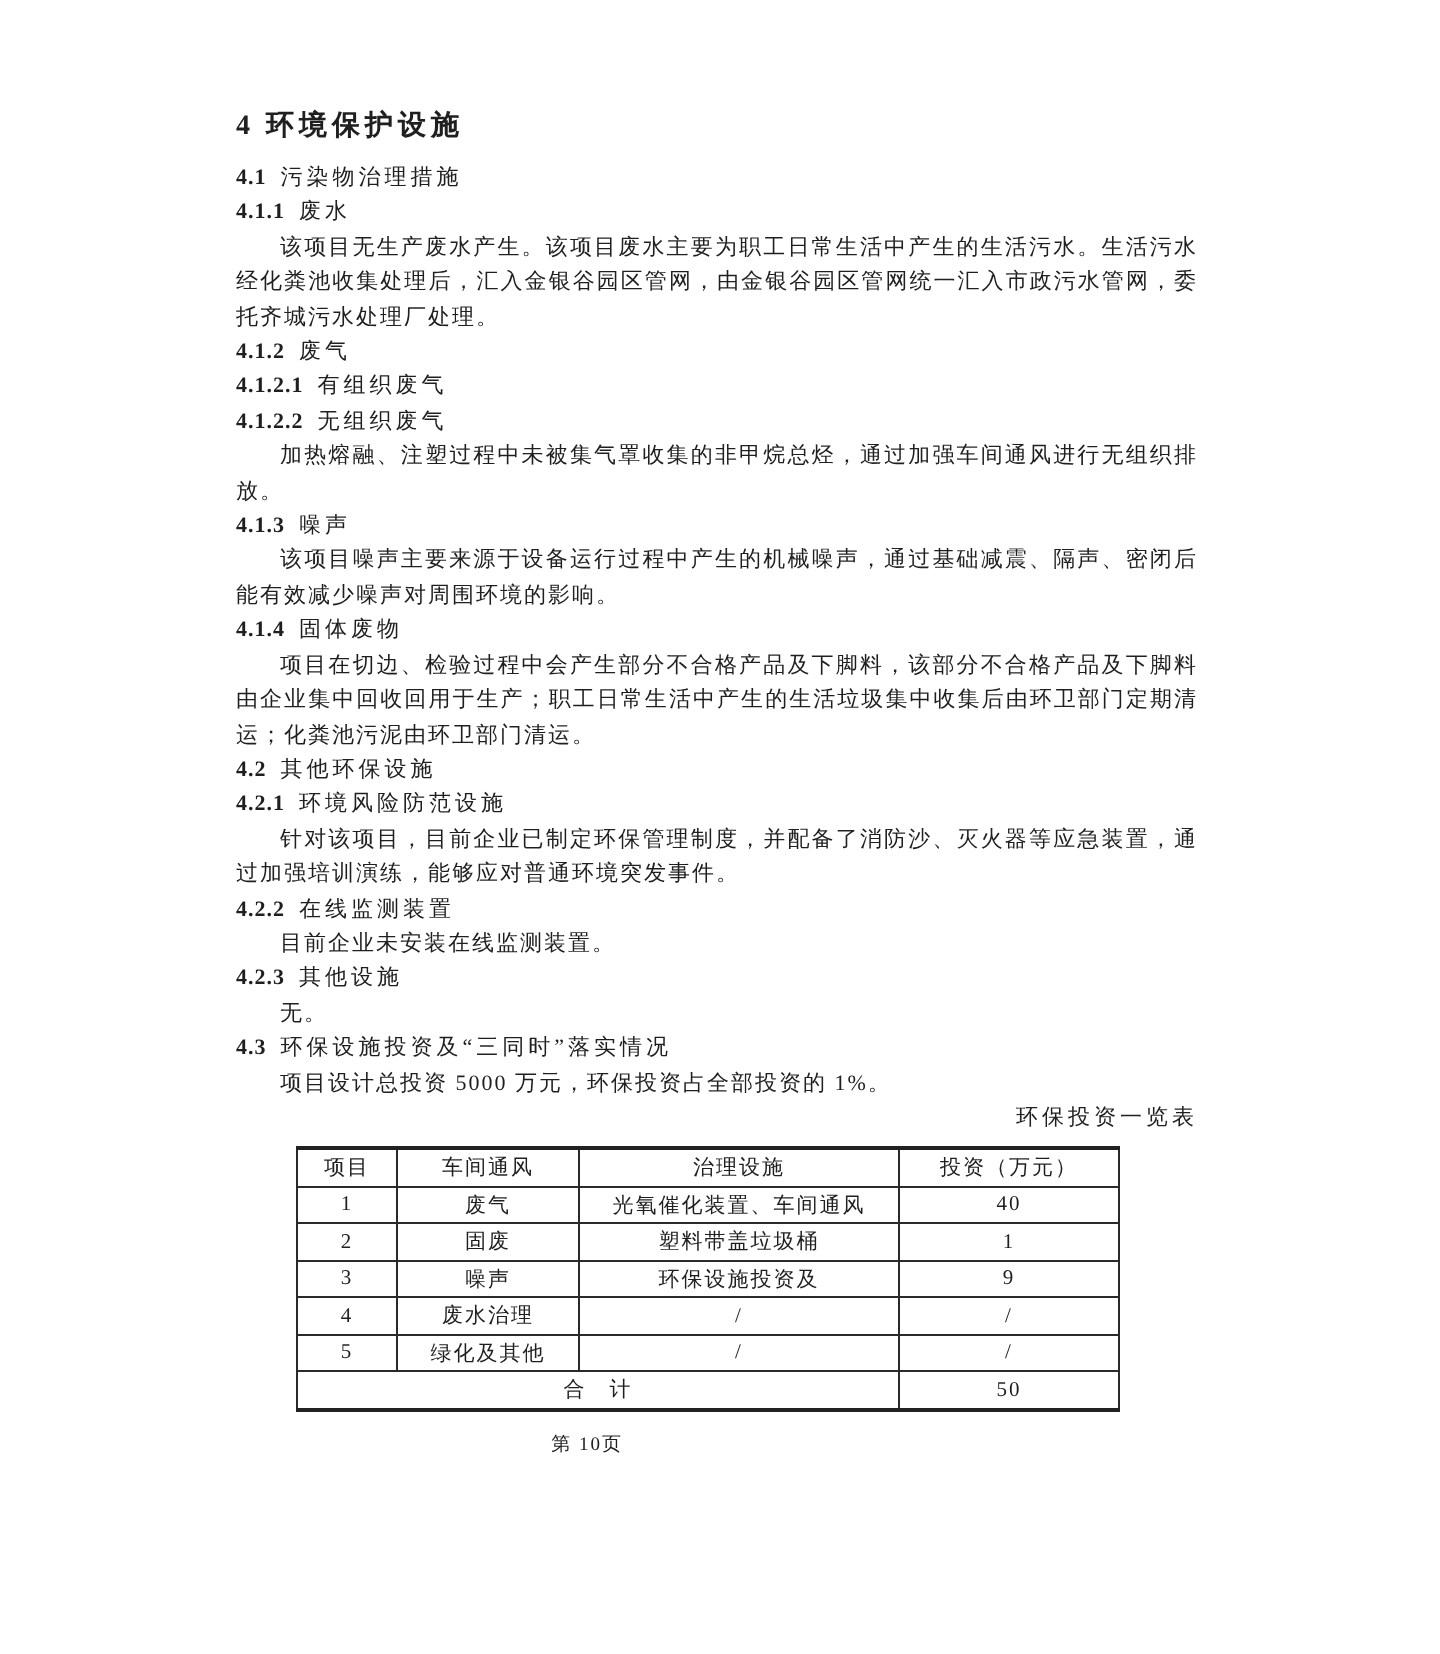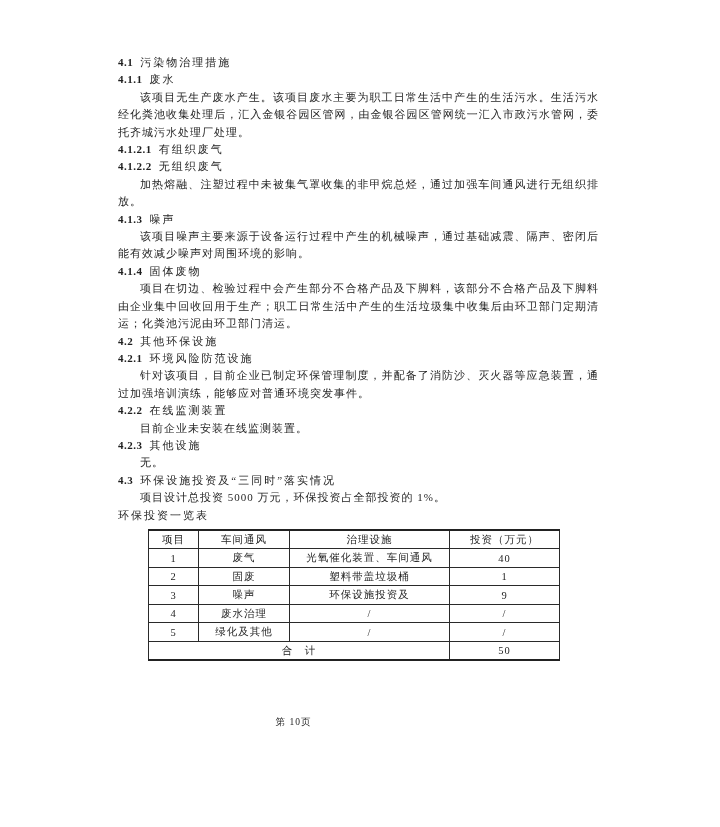--- a/index.html
+++ b/index.html
@@ -46,21 +46,21 @@
     font-size: 11px;
     line-height: 17.4px;
     letter-spacing: 1px;
     text-align: justify;
     text-indent: 2em;
   }
   .table-caption {
     font-size: 11px;
     line-height: 17.4px;
     letter-spacing: 2px;
-    text-align: left;
+    text-align: right;
   }
   table.inv-table {
     border-collapse: collapse;
     table-layout: fixed;
     width: 411px;
     margin-left: 30px;
     margin-top: 5px;
     font-size: 10.5px;
     border-top: 2px solid #222;
     border-bottom: 2px solid #222;
@@ -84,30 +84,36 @@
     text-align: center;
     font-size: 9.5px;
     letter-spacing: 1px;
   }
 </style>
 </head>
 <body>
 
 <div class="page-content">
 
+  <div class="h1">
+    <span class="num">4</span><span>环境保护设施</span>
+  </div>
 
   <div class="h2">
     <span class="num">4.1</span><span>污染物治理措施</span>
   </div>
 
   <div class="h3">
     <span class="num">4.1.1</span><span>废水</span>
   </div>
   <p class="para">该项目无生产废水产生。该项目废水主要为职工日常生活中产生的生活污水。生活污水经化粪池收集处理后，汇入金银谷园区管网，由金银谷园区管网统一汇入市政污水管网，委托齐城污水处理厂处理。</p>
 
+  <div class="h3">
+    <span class="num">4.1.2</span><span>废气</span>
+  </div>
 
   <div class="h4">
     <span class="num">4.1.2.1</span><span>有组织废气</span>
   </div>
 
   <div class="h4">
     <span class="num">4.1.2.2</span><span>无组织废气</span>
   </div>
   <p class="para">加热熔融、注塑过程中未被集气罩收集的非甲烷总烃，通过加强车间通风进行无组织排放。</p>
 

